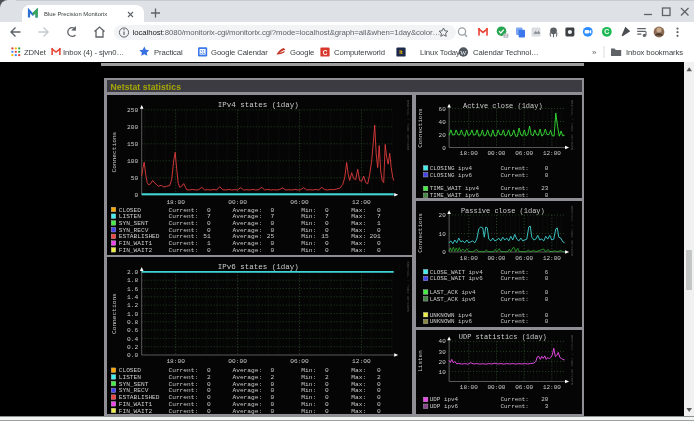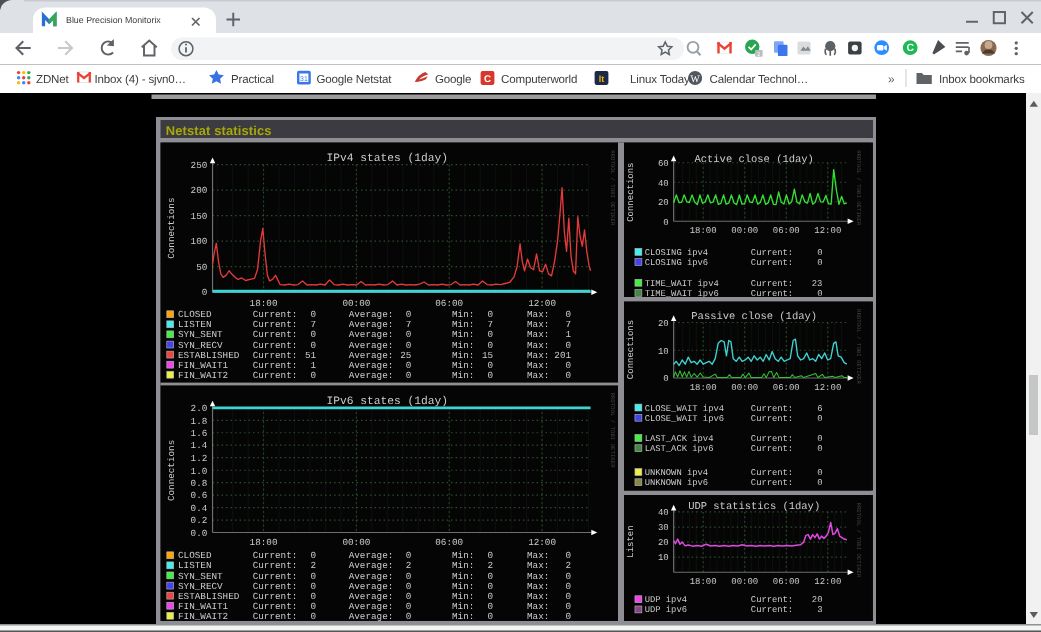--- a/index.html
+++ b/index.html
@@ -10,25 +10,26 @@
 <body>
 <div id="stage">
   <div class="abs" style="left:0;top:0;width:694px;height:22px;background:#dee1e6"></div>
   <div class="abs" style="left:0;top:0;width:694px;height:1px;background:#c8cbd0"></div>
   <div class="abs" style="left:0;top:0;width:8px;height:7px;background:#4d5055"></div>
   <div class="abs" style="left:0;top:0;width:16px;height:14px;background:#dee1e6;border-radius:8px 0 0 0"></div>
   <div class="abs" style="left:22px;top:5px;width:122px;height:17px;background:#fff;border-radius:8px 8px 0 0"></div>
   <div class="abs" style="left:44px;top:11px;width:80px;font-size:5.9px;color:#3c4043;white-space:nowrap;overflow:hidden">Blue Precision Monitorix</div>
   <div class="abs" style="left:0;top:22px;width:694px;height:21px;background:#fff"></div>
   <div class="abs" style="left:113.5px;top:24.6px;width:342px;height:15.6px;background:#f1f3f4;border-radius:7.8px"></div>
+  <div class="abs" style="left:132.5px;top:28.2px;font-size:7.8px;letter-spacing:-0.08px;color:#5f6368;white-space:nowrap"><span style="color:#202124">localhost</span>:8080/monitorix-cgi/monitorix.cgi?mode=localhost&amp;graph=all&amp;when=1day&amp;color…</div>
   <div class="abs" style="left:0;top:43px;width:694px;height:19.3px;background:#fff"></div>
   <div class="abs" style="left:24px;top:47.5px;font-size:7.7px;letter-spacing:-0.1px;color:#3c4043">ZDNet</div>
   <div class="abs" style="left:63px;top:47.5px;font-size:7.7px;letter-spacing:-0.1px;color:#3c4043">Inbox (4) - sjvn0…</div>
   <div class="abs" style="left:154px;top:47.5px;font-size:7.7px;letter-spacing:-0.1px;color:#3c4043">Practical</div>
-  <div class="abs" style="left:211px;top:47.5px;font-size:7.7px;letter-spacing:-0.1px;color:#3c4043">Google Netstat</div>
+  <div class="abs" style="left:211px;top:47.5px;font-size:7.7px;letter-spacing:-0.1px;color:#3c4043">Google Calendar</div>
   <div class="abs" style="left:290px;top:47.5px;font-size:7.7px;letter-spacing:-0.1px;color:#3c4043">Google</div>
   <div class="abs" style="left:334px;top:47.5px;font-size:7.7px;letter-spacing:-0.1px;color:#3c4043">Computerworld</div>
   <div class="abs" style="left:420px;top:47.5px;font-size:7.7px;letter-spacing:-0.1px;color:#3c4043">Linux Today</div>
   <div class="abs" style="left:473px;top:47.5px;font-size:7.7px;letter-spacing:-0.1px;color:#3c4043">Calendar Technol…</div>
   <div class="abs" style="left:626px;top:47.5px;font-size:7.7px;letter-spacing:-0.1px;color:#3c4043">Inbox bookmarks</div>
   <svg class="abs" style="left:0;top:0" width="694" height="62" viewBox="0 0 694 62">
       <path d="M 29 17.5 V 10.5 L 32.8 14.5 L 36.6 10.5 V 17.5" stroke="#2c6fd4" stroke-width="2.2" fill="none"></path>
       <path d="M 32.8 14.5 L 36.6 10.5 V 17.5" stroke="#35a853" stroke-width="2.2" fill="none"></path>
       <path d="M 128 12 L 133 17 M 133 12 L 128 17" stroke="#5f6368" stroke-width="1.1"></path>
       <path d="M 155.5 8.5 V 17.5 M 151 13 H 160" stroke="#5f6368" stroke-width="1.3"></path>

